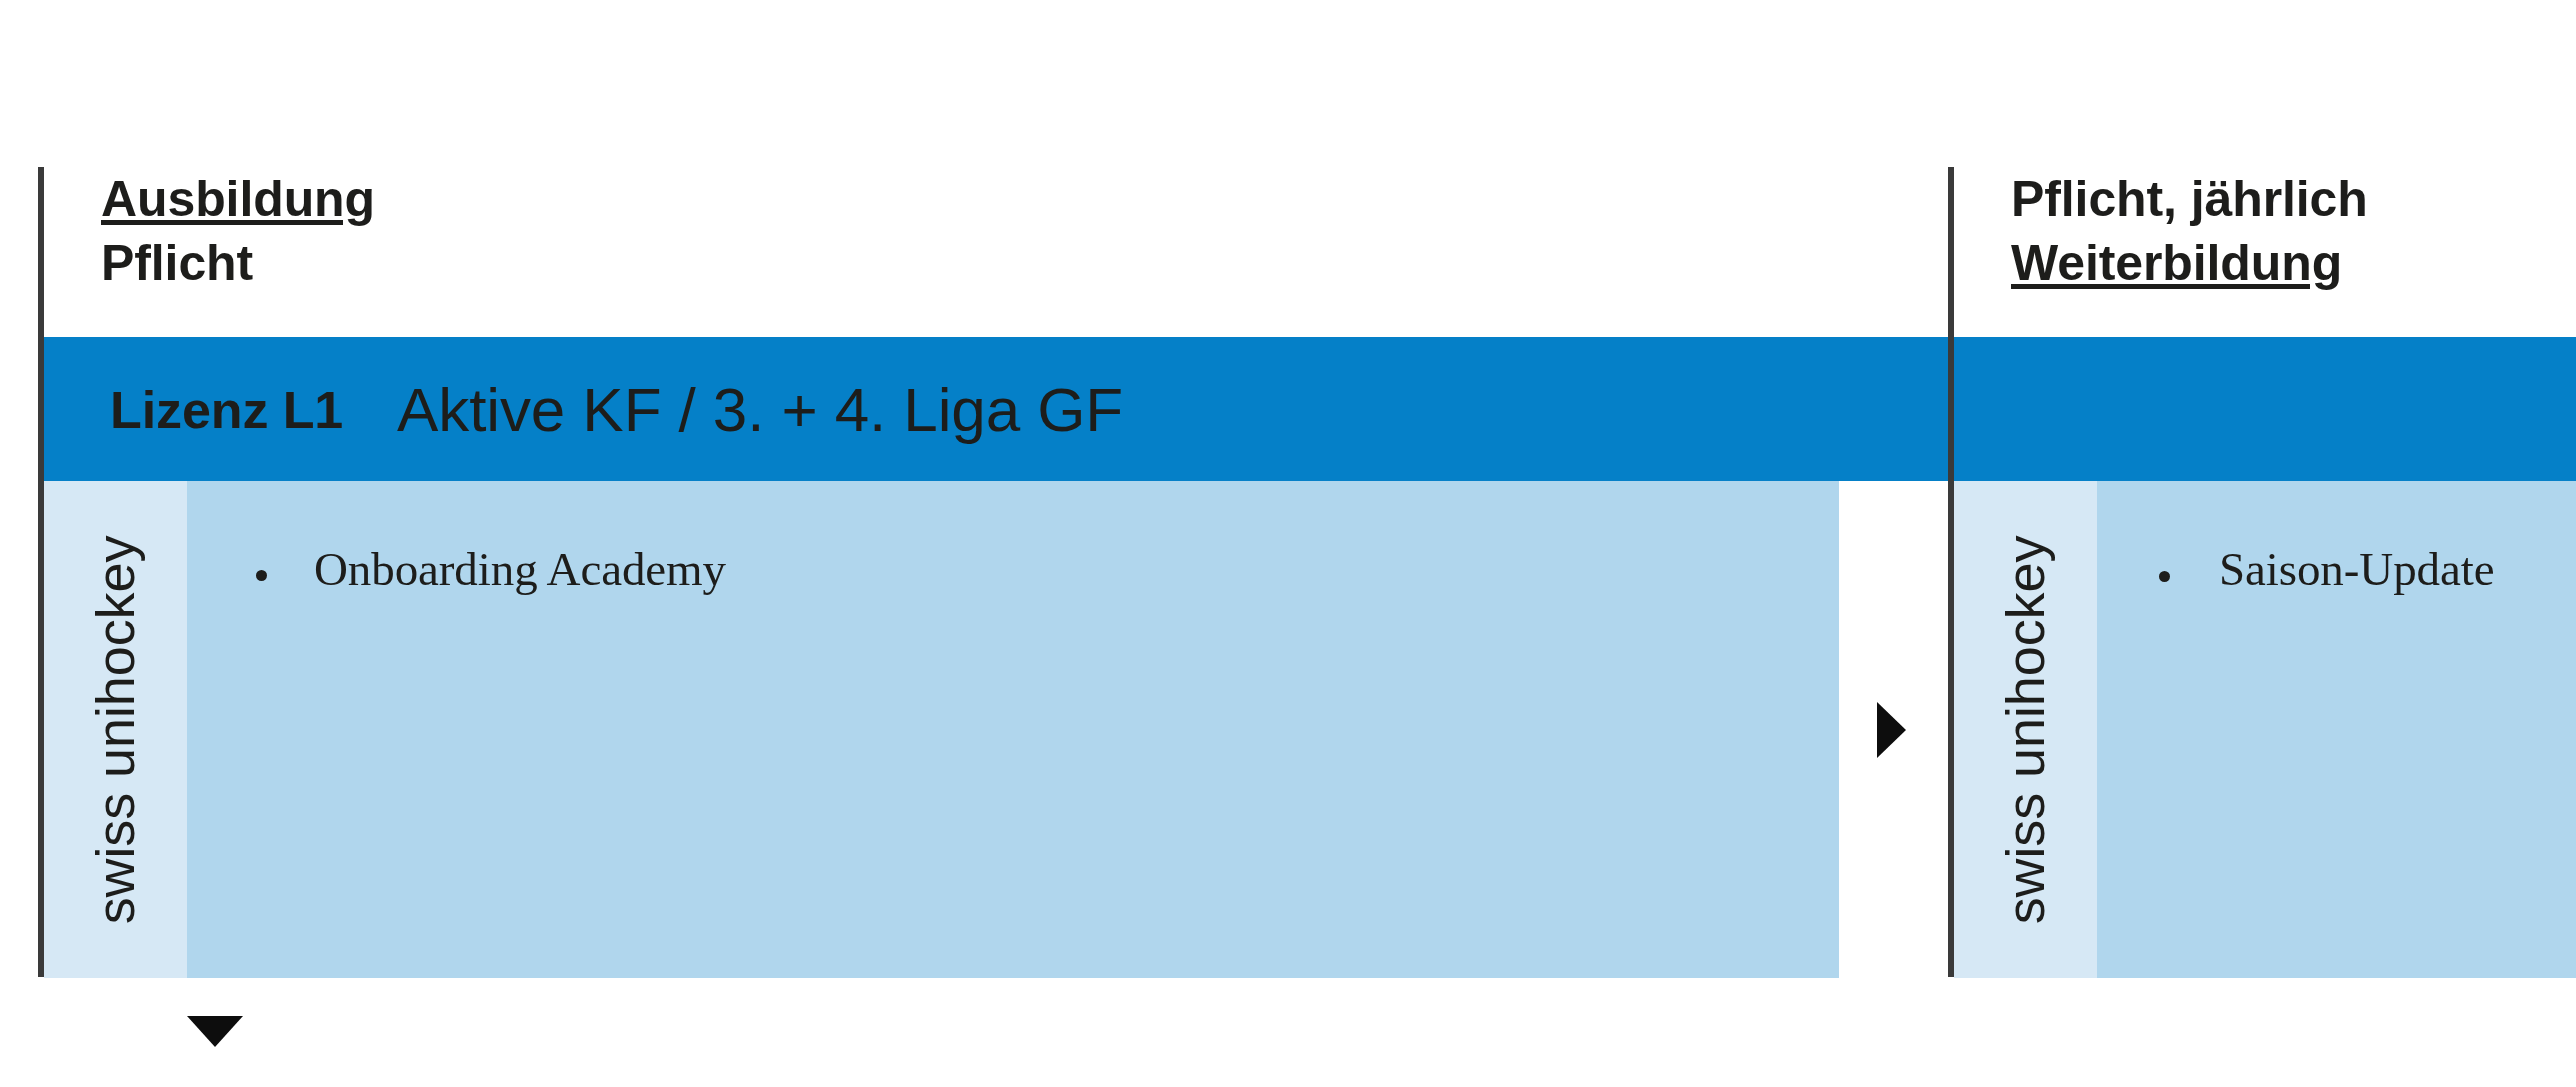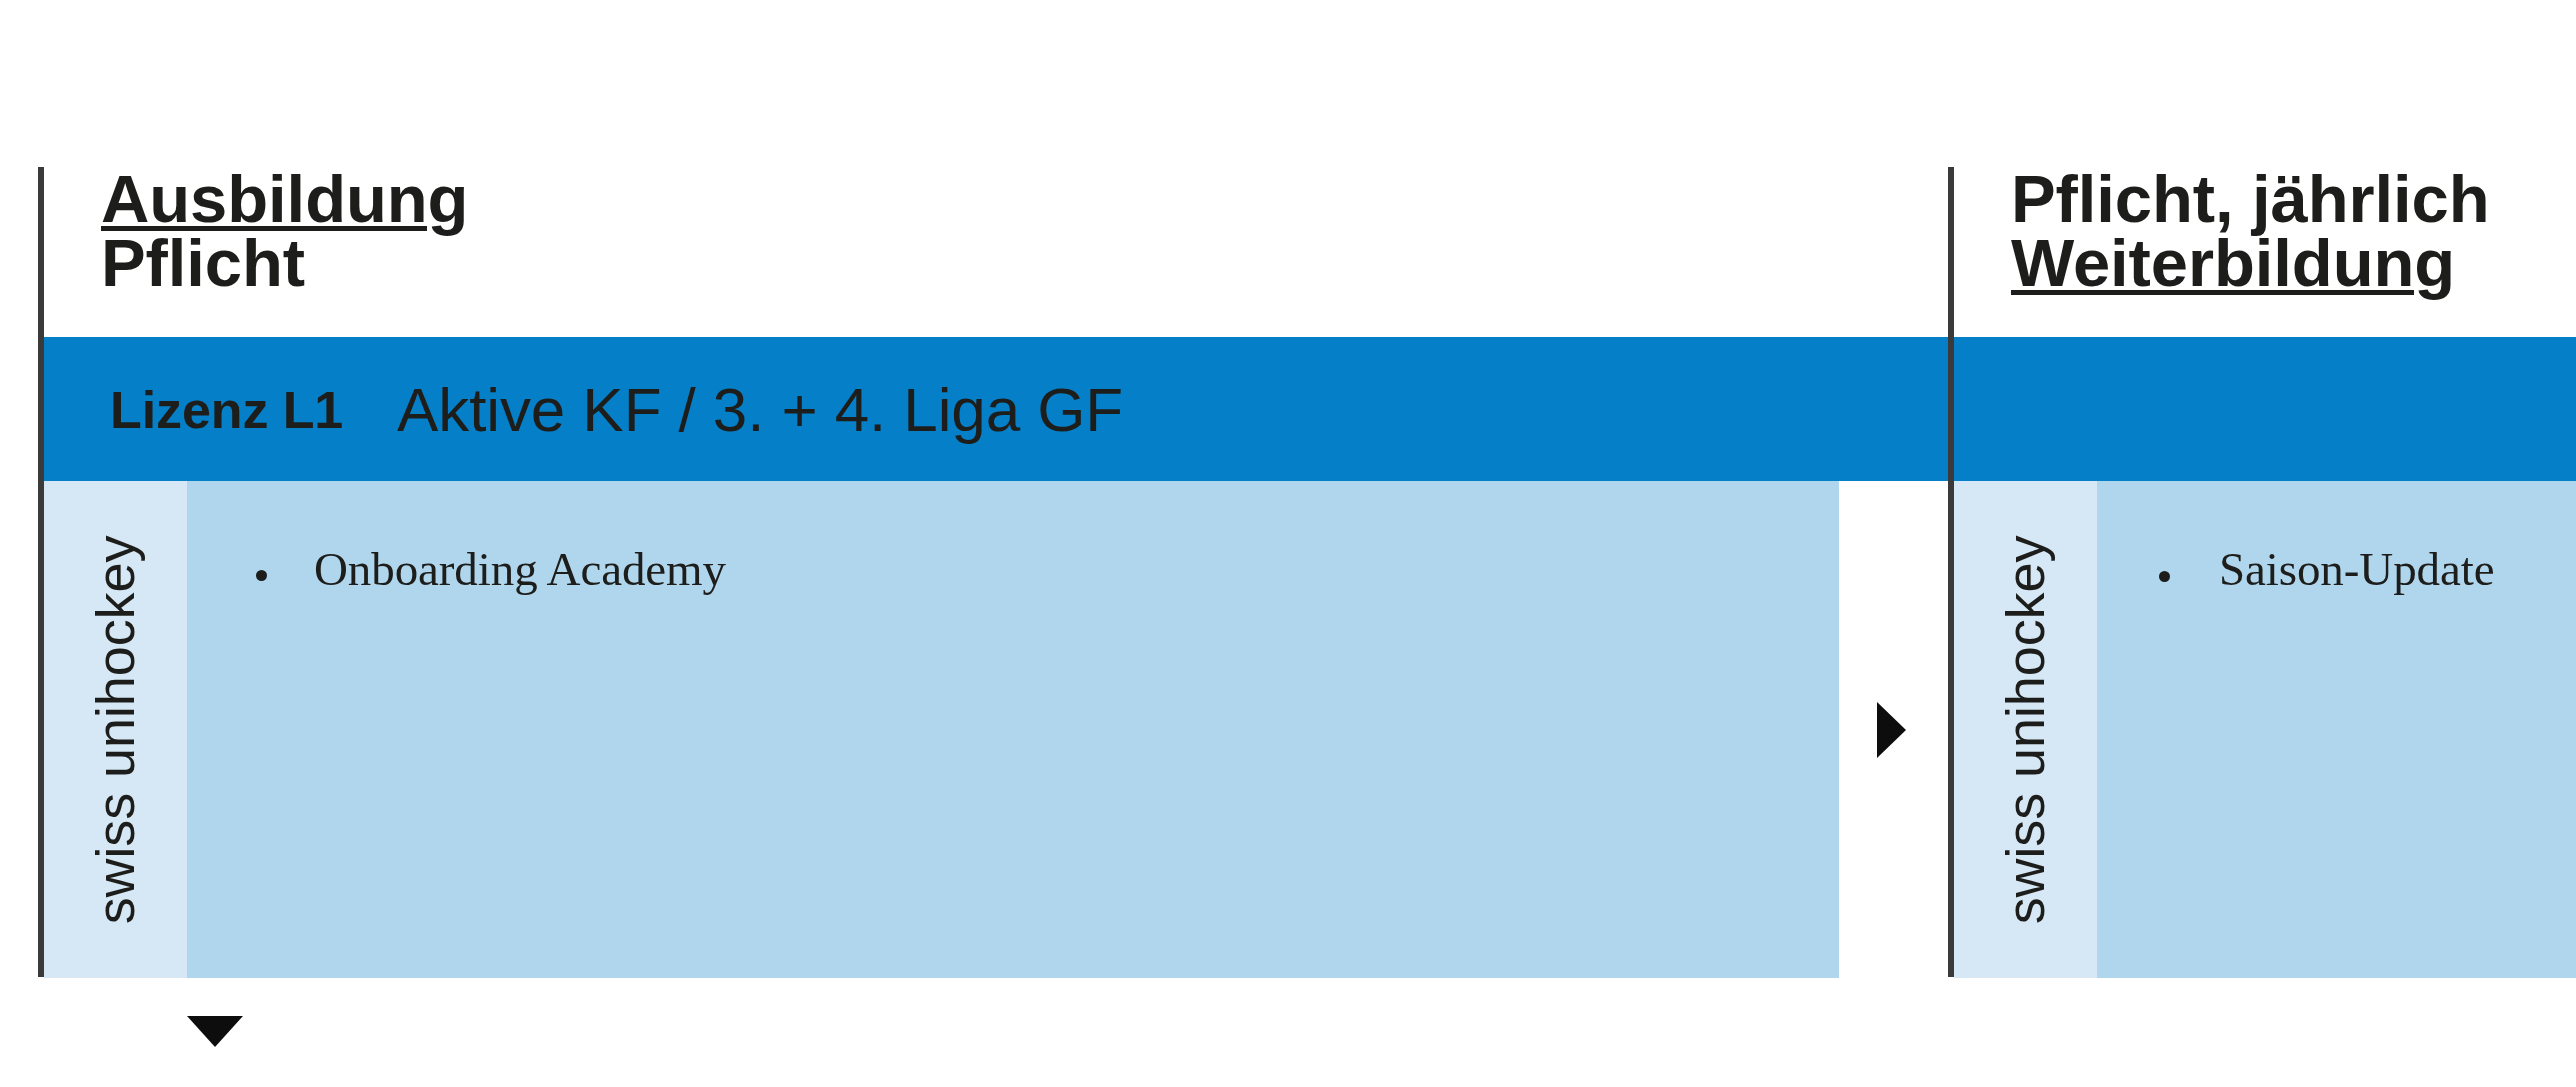--- a/index.html
+++ b/index.html
@@ -19,21 +19,21 @@
     width:3905px;height:1087px;
     background:var(--canvas-bg);
     overflow:hidden;
     letter-spacing:-0.012em;
   }
   
   .vline{position:absolute;top:167px;width:5.7px;height:810px;background:var(--line-dark);z-index:5;}
   .vline.left{left:38px;}
   .vline.right{left:1948px;}
   
-  .section-header{position:absolute;top:167px;font-size:67px;line-height:64px;font-weight:bold;z-index:2;}
+  .section-header{position:absolute;top:167px;font-size:50px;line-height:64px;font-weight:bold;z-index:2;}
   .section-header.left{left:101px;}
   .section-header.right{left:2011px;}
   .underlined{text-decoration:underline;text-decoration-thickness:5.2px;text-underline-offset:4.1px;}
   
   .license-bar{position:absolute;left:44px;top:337px;width:2615px;height:144px;background:var(--brand-blue);z-index:1;}
   .bar-label{position:absolute;left:110px;top:381px;font-size:52px;line-height:58px;font-weight:bold;z-index:2;}
   .bar-desc{position:absolute;left:397px;top:381px;font-size:62px;line-height:58px;z-index:2;}
   
   .card{position:absolute;top:481px;height:497px;background:var(--card-blue);z-index:1;}
   .card.left{left:44px;width:1795px;}

